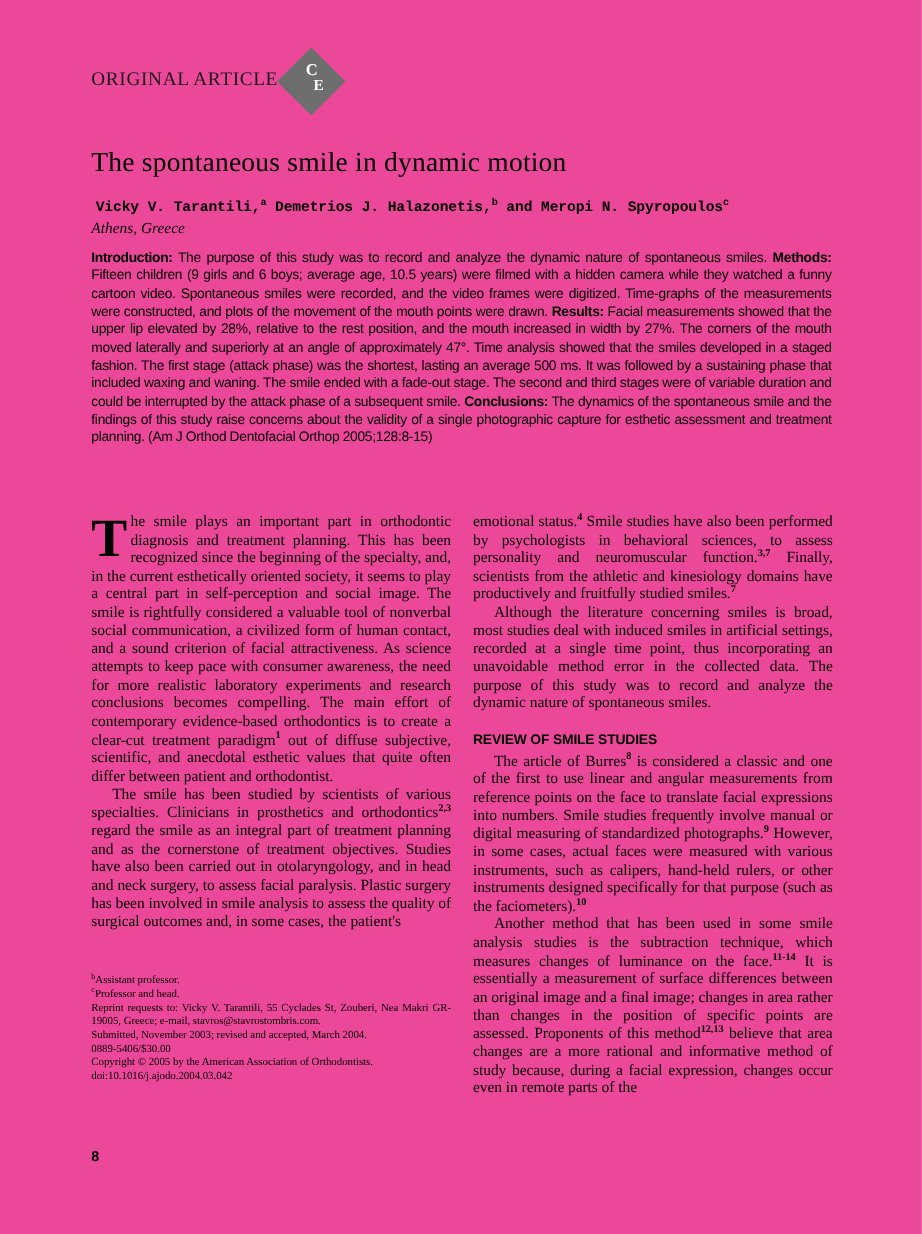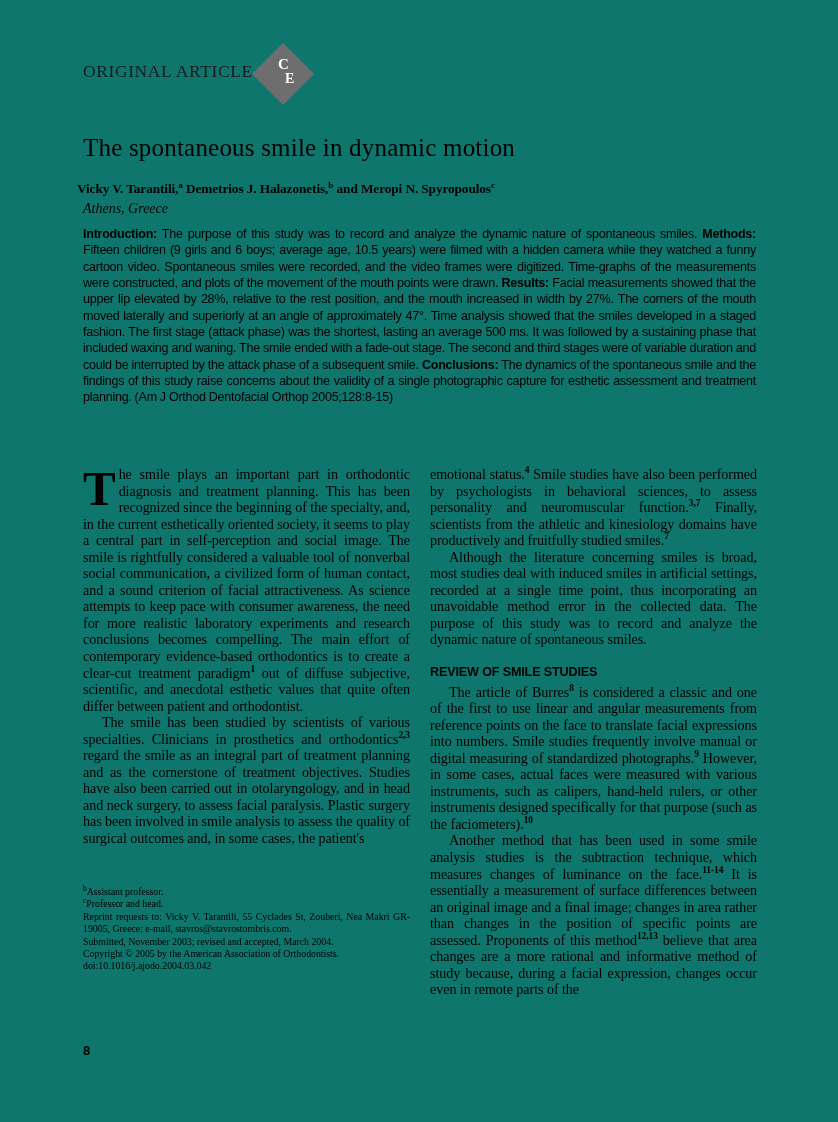--- a/index.html
+++ b/index.html
@@ -14,21 +14,21 @@
     font-family: "Liberation Serif", serif;
     color: #000000;
     overflow: hidden;
   }
 
   .page {
     position: absolute;
     left: 0; top: 0;
     width: 838px;
     height: 1122px;
-    background: #0f766e;
+    background: #ec4899;
   }
 
   
   .header-row {
     position: absolute;
     left: 83px;
     top: 52px;
     width: 672px;
     height: 56px;
   }
@@ -85,24 +85,24 @@
     font-size: 25px;
     font-weight: normal;
     letter-spacing: 0.2px;
     color: #000;
     line-height: 1.2;
   }
 
   
   .authors {
     position: absolute;
-    left: 77px;
+    left: 87px;
     top: 181px;
     width: 690px;
-    font-family: Liberation Serif, serif;
+    font-family: Liberation Mono, monospace;
     font-size: 13.3px;
     font-weight: bold;
     color: #000;
     letter-spacing: -0.1px;
   }
   .authors sup {
     font-size: 9.2px;
     vertical-align: super;
     line-height: 0;
   }
@@ -250,19 +250,20 @@
     <p><span>The article of Burres</span><sup>8</sup><span> is considered a classic and one of the first to use linear and angular measurements from reference points on the face to translate facial expressions into numbers. Smile studies frequently involve manual or digital measuring of standardized photographs.</span><sup>9</sup><span> However, in some cases, actual faces were measured with various instruments, such as calipers, hand-held rulers, or other instruments designed specifically for that purpose (such as the faciometers).</span><sup>10</sup></p>
 
     <p><span>Another method that has been used in some smile analysis studies is the subtraction technique, which measures changes of luminance on the face.</span><sup>11-14</sup><span> It is essentially a measurement of surface differences between an original image and a final image; changes in area rather than changes in the position of specific points are assessed. Proponents of this method</span><sup>12,13</sup><span> believe that area changes are a more rational and informative method of study because, during a facial expression, changes occur even in remote parts of the</span></p>
   </div>
 
   <div class="footnotes">
     <p class="fn"><sup>b</sup><span>Assistant professor.</span></p>
     <p class="fn"><sup>c</sup><span>Professor and head.</span></p>
     <p class="fn">Reprint requests to: Vicky V. Tarantili, 55 Cyclades St, Zouberi, Nea Makri GR-19005, Greece; e-mail, stavros@stavrostombris.com.</p>
     <p class="fn">Submitted, November 2003; revised and accepted, March 2004.</p>
+    <p class="fn">0889-5406/$30.00</p>
     <p class="fn">Copyright © 2005 by the American Association of Orthodontists.</p>
     <p class="fn">doi:10.1016/j.ajodo.2004.03.042</p>
   </div>
 
   <div class="page-number">8</div>
 
 </div>
 
 </body></html>

